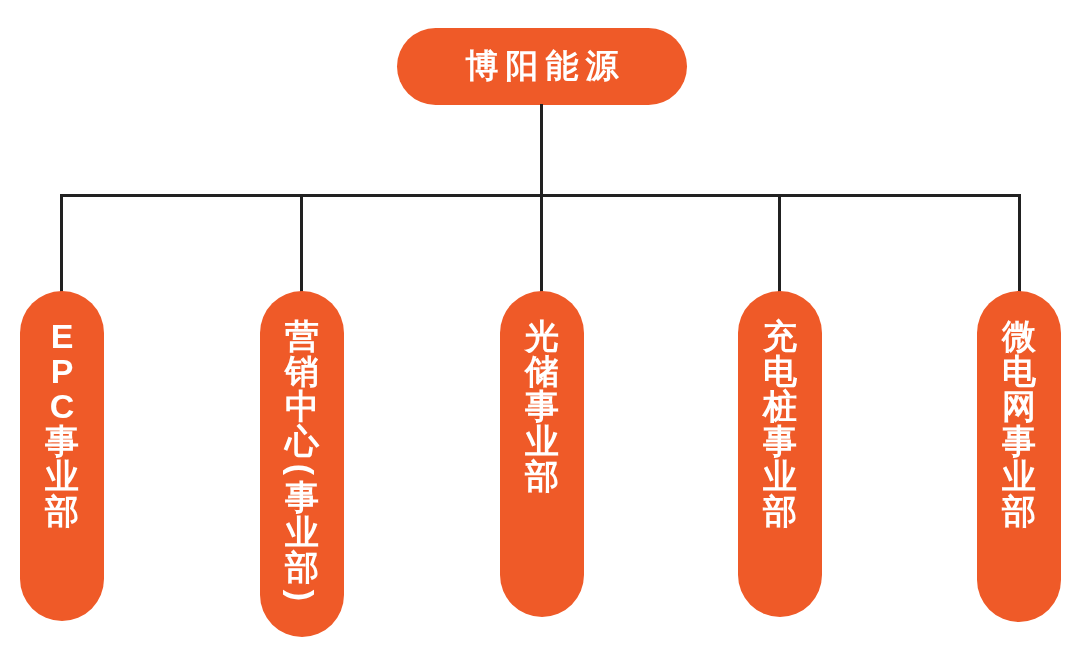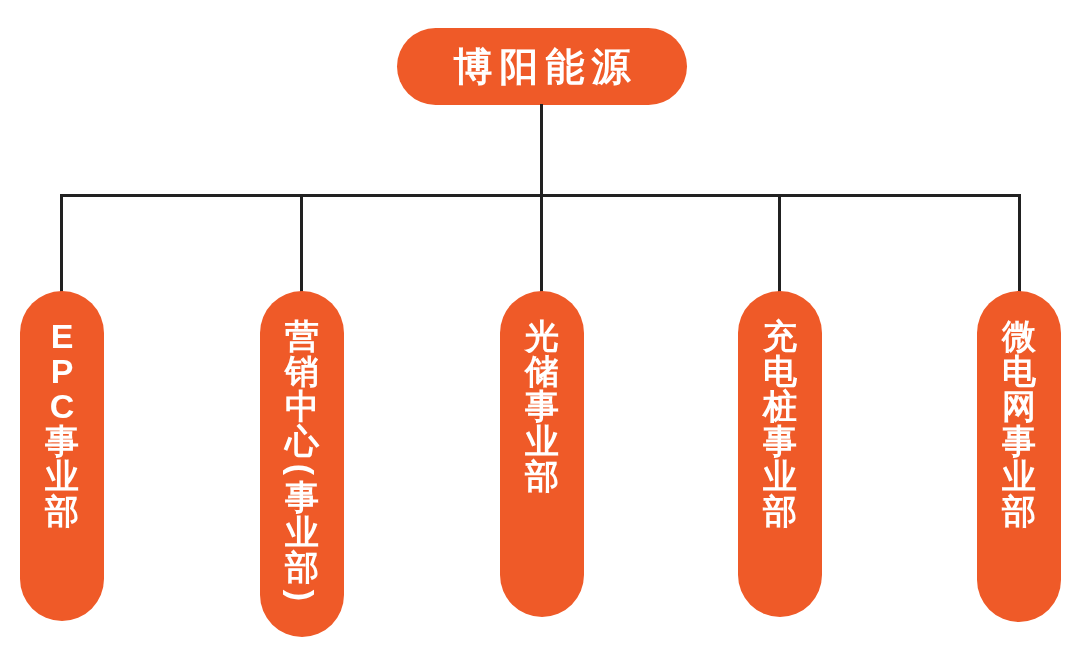--- a/index.html
+++ b/index.html
@@ -19,21 +19,21 @@
   .root-node {
     position: absolute;
     left: 397px; top: 28px;
     width: 290px; height: 77px;
     background: #EF5A28;
     border-radius: 40px;
     display: flex; align-items: center; justify-content: center;
   }
   .root-label {
     color: #ffffff;
-    font-size: 39px;
+    font-size: 33px;
     font-weight: bold;
     letter-spacing: 7px;
     padding-left: 7px; 
     white-space: nowrap;
   }
 
   
   .line { position: absolute; background: #212121; }
   .trunk { left: 540px; top: 104px; width: 3px; height: 92px; }
   .hbar  { left: 60px;  top: 194px; width: 961px; height: 3px; }

